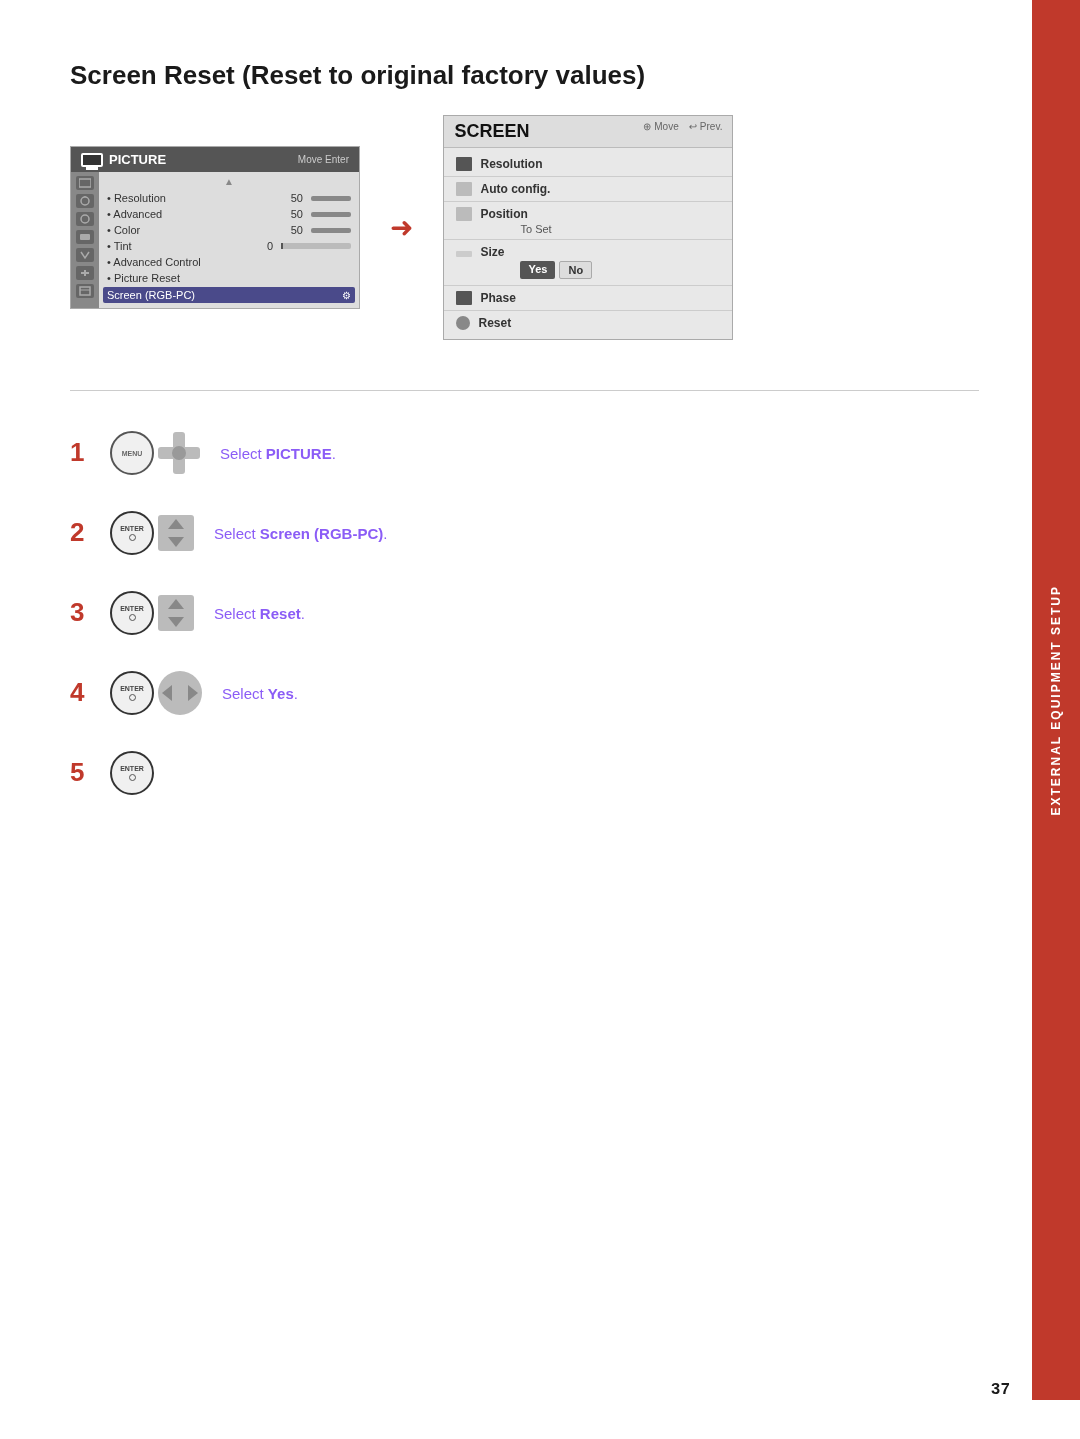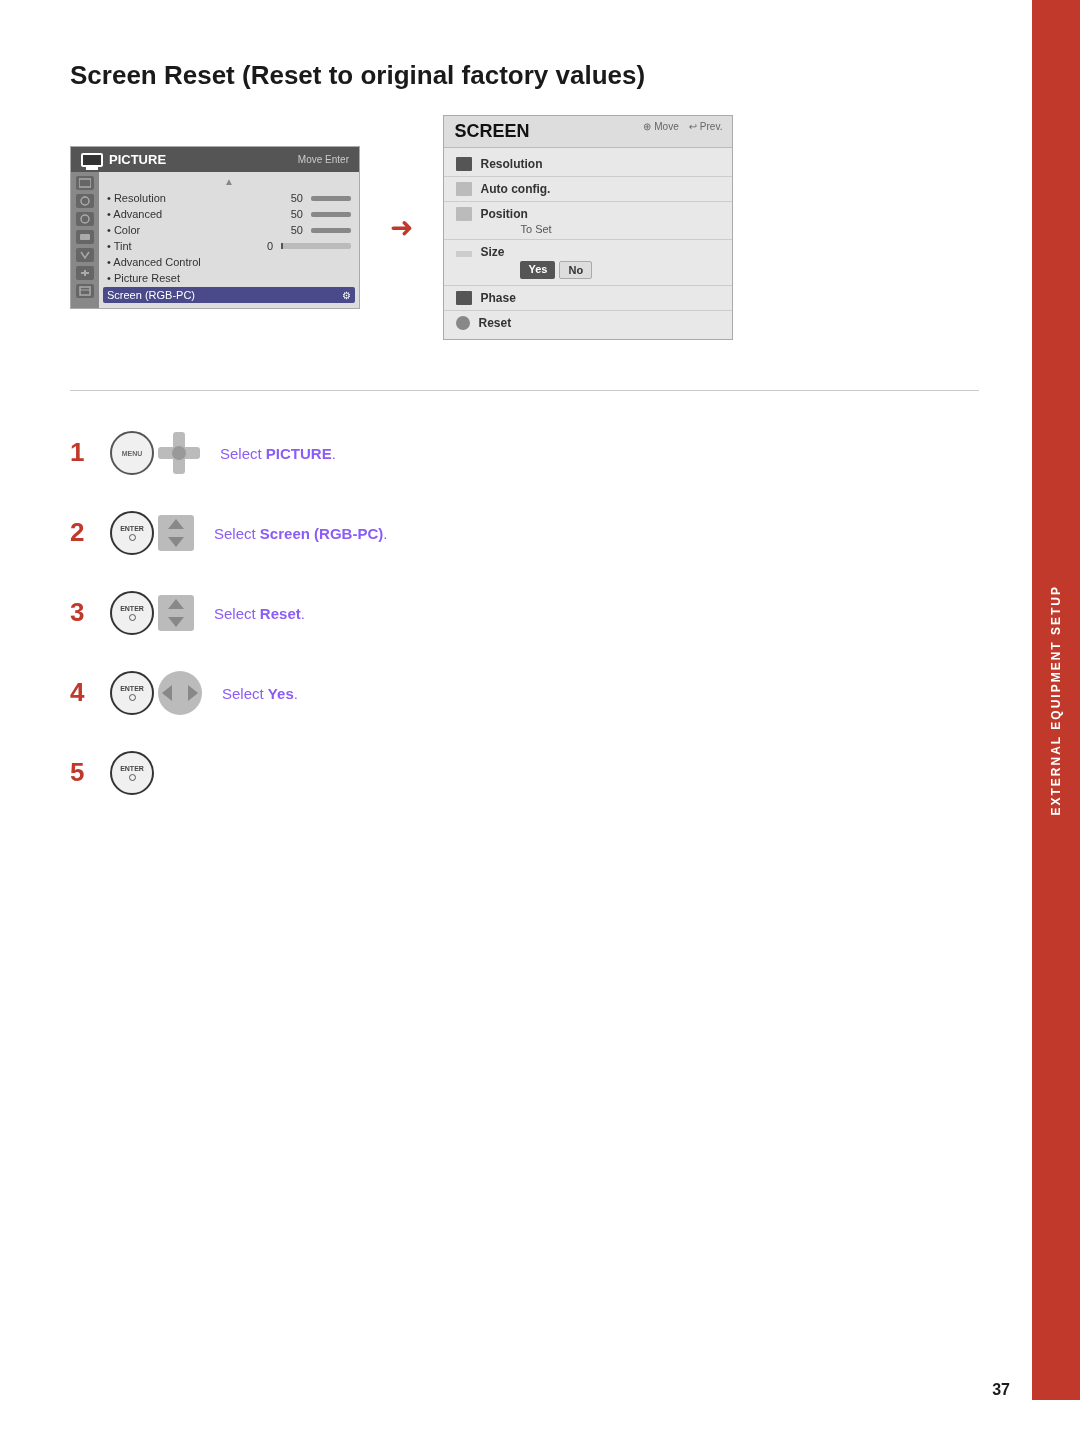--- a/index.html
+++ b/index.html
@@ -422,20 +422,21 @@
     }
 
     
     .page-number {
       position: absolute;
       bottom: 40px;
       right: 70px;
       font-size: 16px;
       font-weight: bold;
       color: #1a1a1a;
+      font-family: Liberation Mono, monospace;
     }
 
     
     .tv-icon {
       width: 22px;
       height: 14px;
       border: 2px solid white;
       border-radius: 2px;
       background: #333;
       position: relative;

